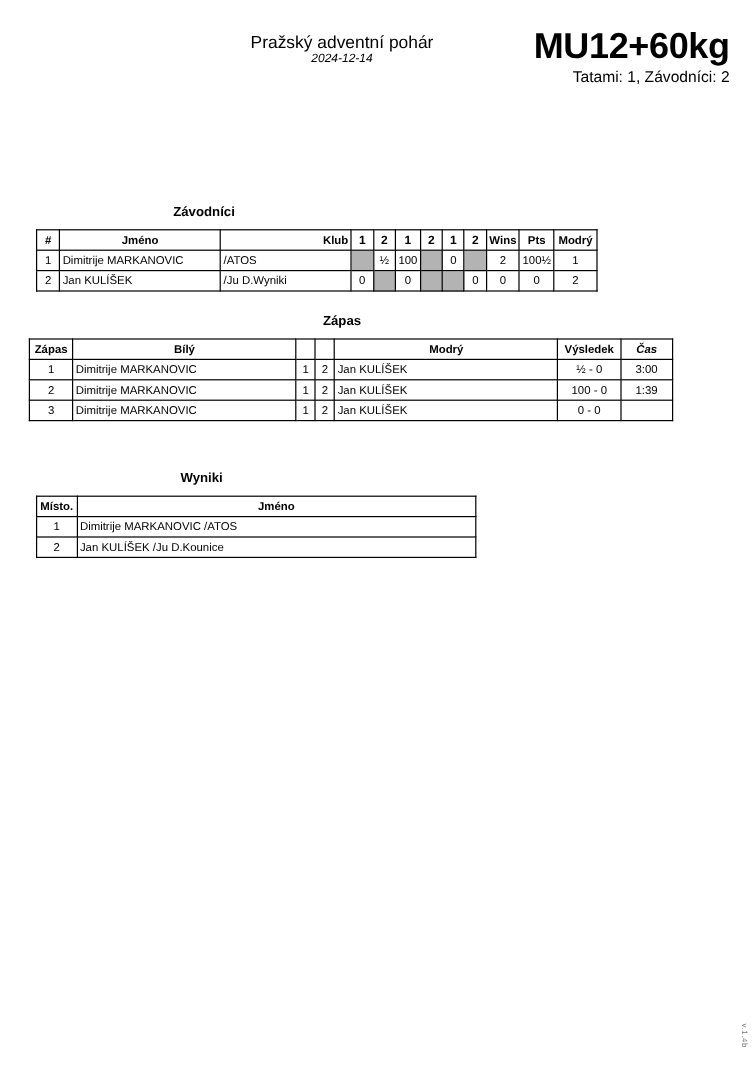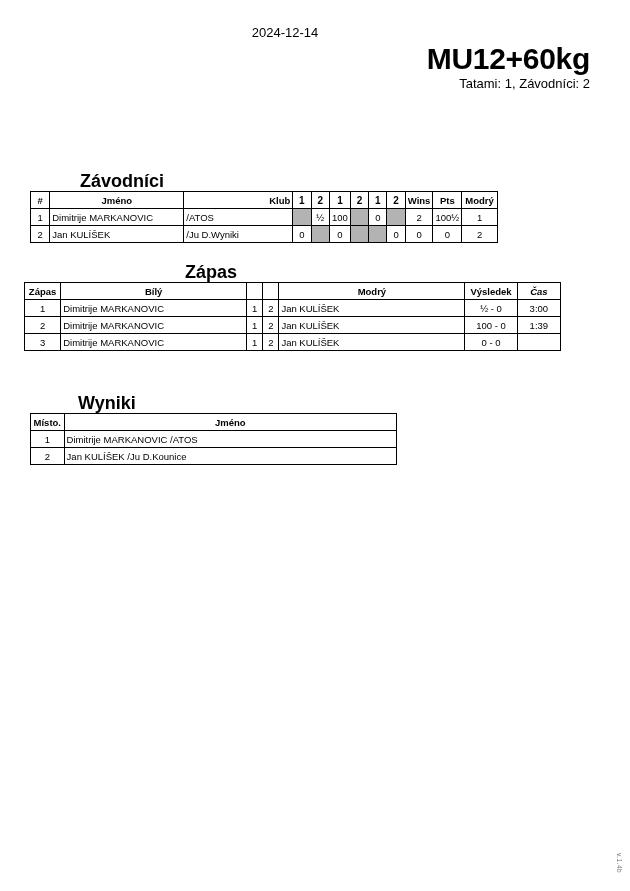--- a/index.html
+++ b/index.html
@@ -33,48 +33,48 @@
   }
   .hdr-title {
     font-size: 14.5px;
     line-height: 17px;
   }
   .hdr-venue {
     font-size: 7.5px;
     line-height: 11px;
   }
   .hdr-date {
-    font-size: 13px;
+    font-size: 10px;
     line-height: 10px;
+    font-style: italic;
   }
   .hdr-right {
     position: absolute;
-    right: 40px;
+    right: 22px;
     top: 22px;
     text-align: right;
-    margin-top: 20px;
   }
   .hdr-category {
     font-size: 30px;
     font-weight: bold;
     line-height: 33px;
     letter-spacing: -0.3px;
   }
   .hdr-sub {
     font-size: 13px;
     line-height: 18px;
     text-align: right;
   }
 
   
   .sect-title {
     position: absolute;
-    font-size: 18px;
-    font-weight: bold;
-    text-align: left;
+    font-size: 11px;
+    font-weight: bold;
+    text-align: center;
   }
 
   
   table {
     border-collapse: collapse;
     font-size: 9.5px;
   }
   table.bordered {
     border: 1px solid #000000;
   }
@@ -152,20 +152,21 @@
     writing-mode: vertical-rl;
     text-orientation: mixed;
     letter-spacing: 0.5px;
   }
 </style>
 </head>
 <body>
 
 <div class="header">
   <div class="hdr-center">
+    <div class="hdr-title">Pražský adventní pohár</div>
     <div class="hdr-date">2024-12-14</div>
   </div>
   <div class="hdr-right">
     <div class="hdr-category">MU12+60kg</div>
     <div class="hdr-sub">Tatami: 1, Závodníci: 2</div>
   </div>
 </div>
 
 <div class="sect-title" style="left:80px; top:171px; width:180px;">Závodníci</div>
 

